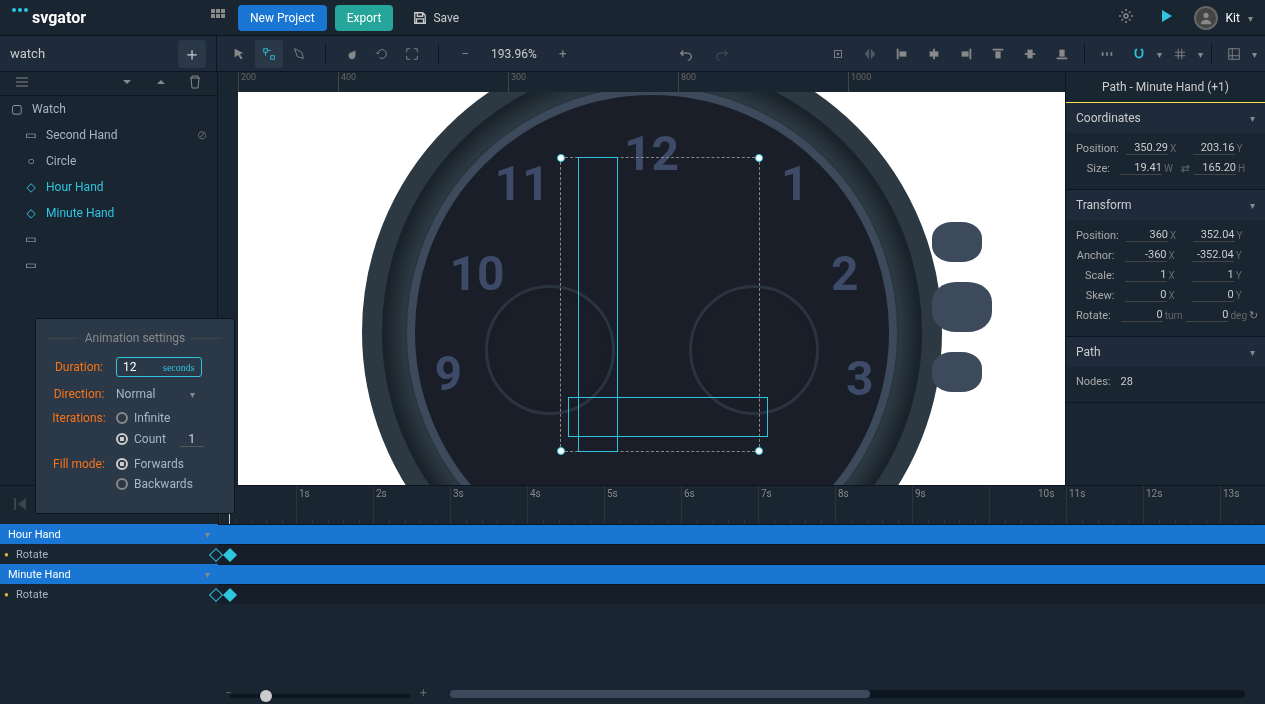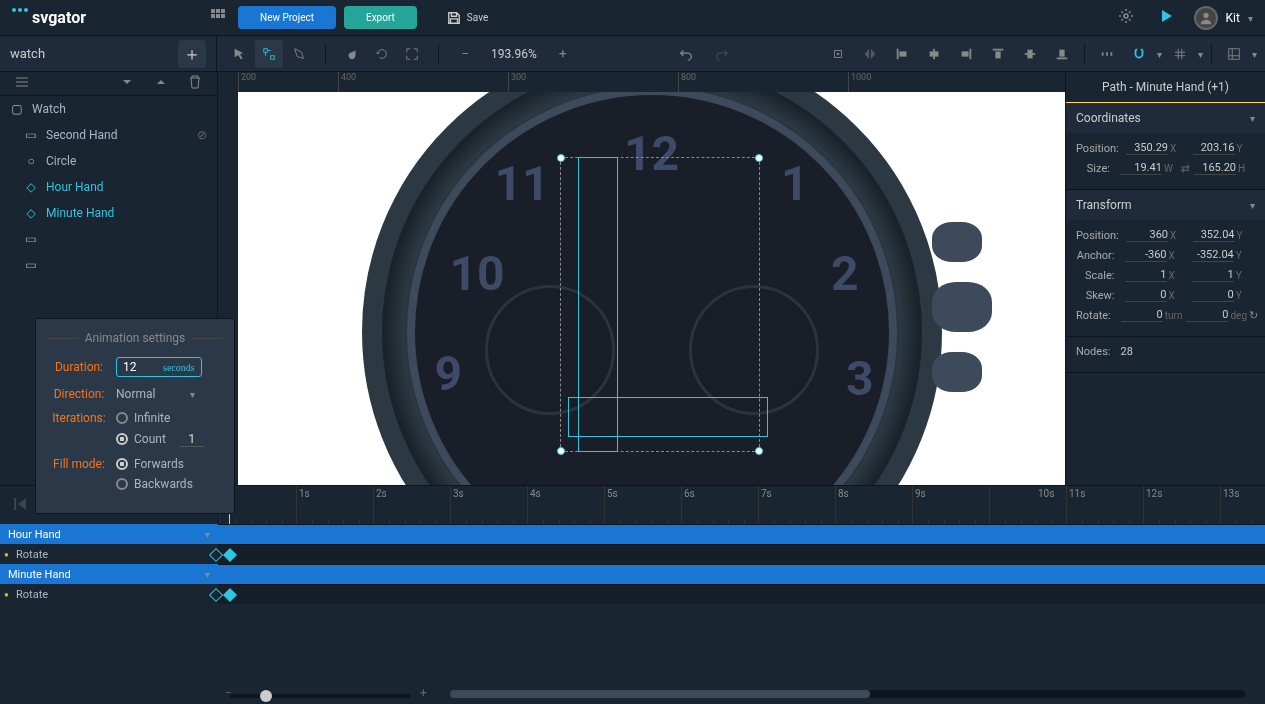--- a/index.html
+++ b/index.html
@@ -4,21 +4,21 @@
 <style>
 * { margin: 0; padding: 0; box-sizing: border-box; font-family: -apple-system, BlinkMacSystemFont, "Segoe UI", Roboto, sans-serif; }
 body { background: #1a2532; color: #a8b5c5; font-size: 12px; overflow: hidden; width: 1265px; height: 704px; }
 
 
 .top-bar { height: 36px; background: #1a2532; display: flex; align-items: center; padding: 0 12px; border-bottom: 1px solid #0d1520; }
 .logo { display: flex; align-items: flex-start; gap: 4px; color: #fff; font-weight: bold; font-size: 16px; }
 .logo-dots { display: flex; gap: 2px; }
 .logo-dot { width: 4px; height: 4px; border-radius: 50%; background: #2dc5e0; }
 .top-center { margin-left: 120px; display: flex; gap: 8px; align-items: center; }
-.btn { padding: 6px 22px; border-radius: 4px; border: none; cursor: pointer; font-size: 10px; }
+.btn { padding: 6px 12px; border-radius: 4px; border: none; cursor: pointer; font-size: 12px; }
 .btn-primary { background: #1976d2; color: #fff; }
 .btn-export { background: #26a69a; color: #fff; }
 .btn-save { background: transparent; color: #ccc; display: flex; align-items: center; gap: 6px; }
 .top-right { margin-left: auto; display: flex; align-items: center; gap: 16px; }
 .user-area { display: flex; align-items: center; gap: 8px; }
 .avatar { width: 24px; height: 24px; border-radius: 50%; background: #444; border: 2px solid #666; display: flex; align-items: center; justify-content: center; }
 .icon-btn { background: transparent; border: none; color: #888; cursor: pointer; padding: 4px; }
 .icon-btn svg { width: 16px; height: 16px; }
 
 
@@ -507,20 +507,24 @@
             <span class="prop-label">Rotate:</span>
             <input class="prop-input" value="0" style="">
             <span class="prop-unit">turn</span>
             <input class="prop-input" value="0" style="">
             <span class="prop-unit">deg</span>
             <span style="color:#888;margin-left:2px">↻</span>
           </div>
       </div>
     </div>
     <div class="rp-section">
+      <div class="rp-section-head">
+          <span>Path</span>
+          <span class="chev"></span>
+        </div>
       <div class="rp-section-body">
         <div class="prop-row">
             <span class="prop-label" style="width:auto">Nodes:</span>
             <span style="margin-left:4px;color:#ccc">28</span>
           </div>
       </div>
     </div>
   </div>
 </div>
 

